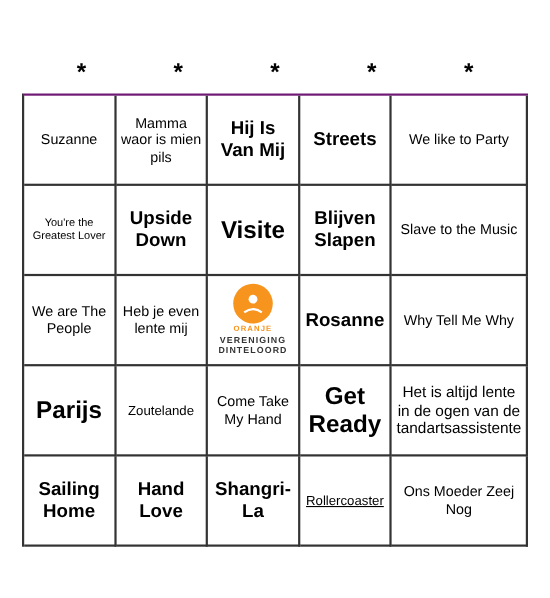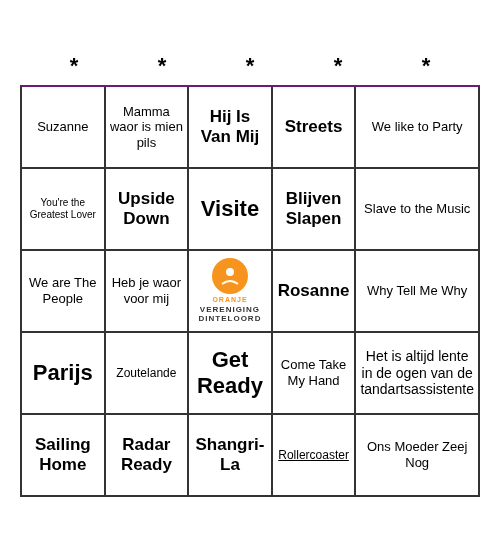--- a/index.html
+++ b/index.html
@@ -138,21 +138,21 @@
         <span>Blijven Slapen</span>
       </div>
     <div class="cell">
         <span>Slave to the Music</span>
       </div>
 
     <div class="cell">
         <span>We are The People</span>
       </div>
     <div class="cell">
-        <span>Heb je waor voor mij</span>
+        <span>Heb je even lente mij</span>
       </div>
     <div class="cell logo-cell">
       <div class="oranje-logo">
         <div class="circle">
           <svg viewBox="0 0 24 24">
             <circle cx="12" cy="8" r="4" fill="white"></circle>
             <path d="M4 20 Q12 14 20 20" stroke="white" stroke-width="2" fill="none"></path>
           </svg>
         </div>
         <div class="text-line1">ORANJE</div>
@@ -166,35 +166,35 @@
     <div class="cell">
         <span>Why Tell Me Why</span>
       </div>
 
     <div class="cell large-text">
         <span>Parijs</span>
       </div>
     <div class="cell">
         <span style="font-size:12px;">Zoutelande</span>
       </div>
+    <div class="cell">
+        <span>Come Take My Hand</span>
+      </div>
     <div class="cell large-text">
         <span>Get Ready</span>
       </div>
     <div class="cell">
-        <span>Come Take My Hand</span>
-      </div>
-    <div class="cell">
         <span style="font-size:14px;">Het is altijd lente in de ogen van de tandartsassistente</span>
       </div>
 
     <div class="cell medium-text">
         <span>Sailing Home</span>
       </div>
     <div class="cell medium-text">
-        <span>Radar Ready</span>
+        <span>Hand Love</span>
       </div>
     <div class="cell medium-text">
         <span>Shangri-La</span>
       </div>
     <div class="cell">
         <span style="font-size:12px;text-decoration:underline;">Rollercoaster</span>
       </div>
     <div class="cell">
         <span>Ons Moeder Zeej Nog</span>
       </div>

